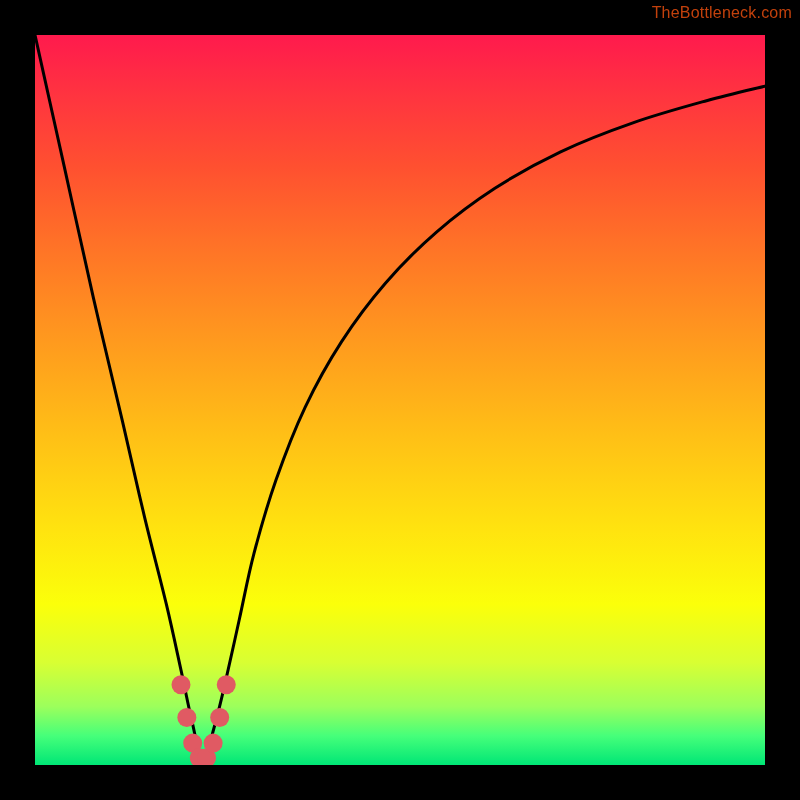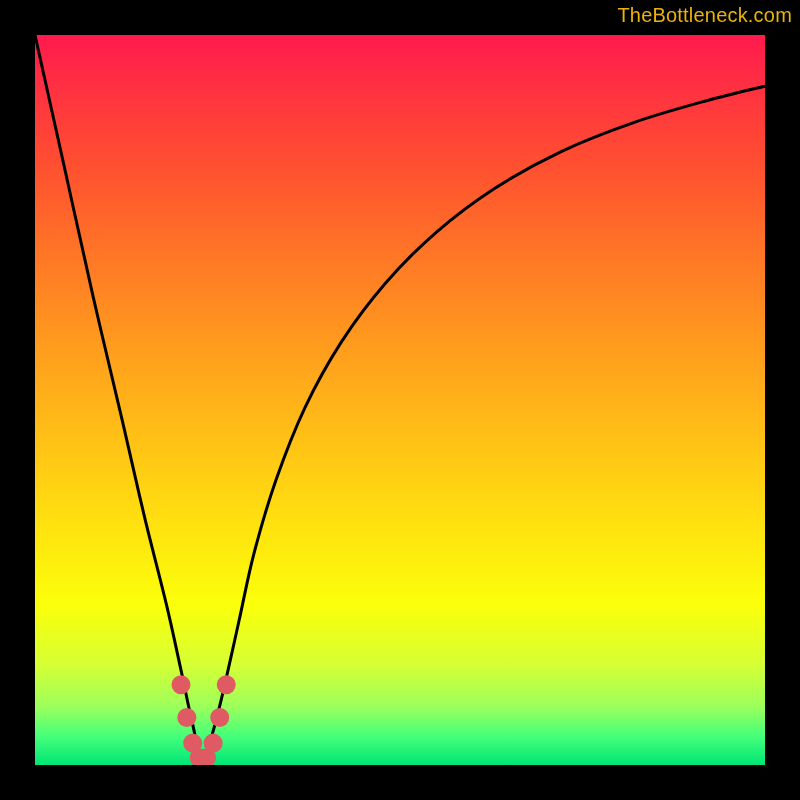--- a/index.html
+++ b/index.html
@@ -44,22 +44,22 @@
     position: absolute;
     inset: 0;
     width: 100%;
     height: 100%;
     display: block;
   }
   .watermark {
     position: absolute;
     top: 4px;
     right: 8px;
-    color: #eab308;
-    font-size: 20px;
+    color: #c2410c;
+    font-size: 16px;
     font-weight: 400;
     letter-spacing: 0.2px;
     user-select: none;
   }
 </style>
 </head>
 <body>
 
 <div class="stage">
 

